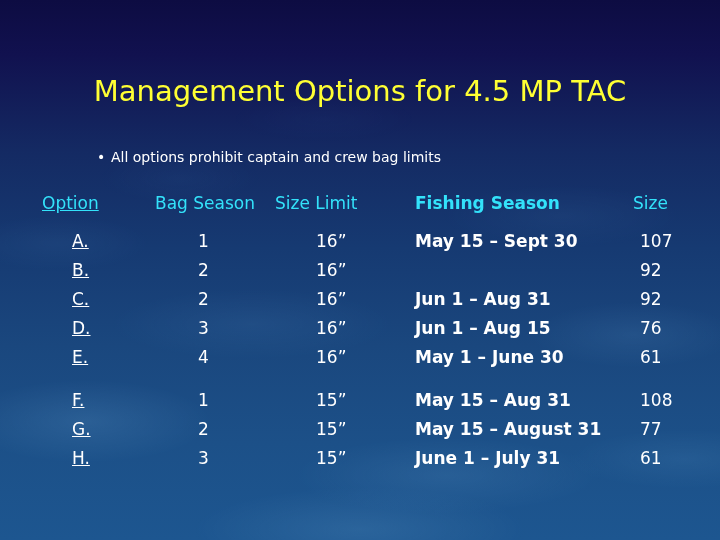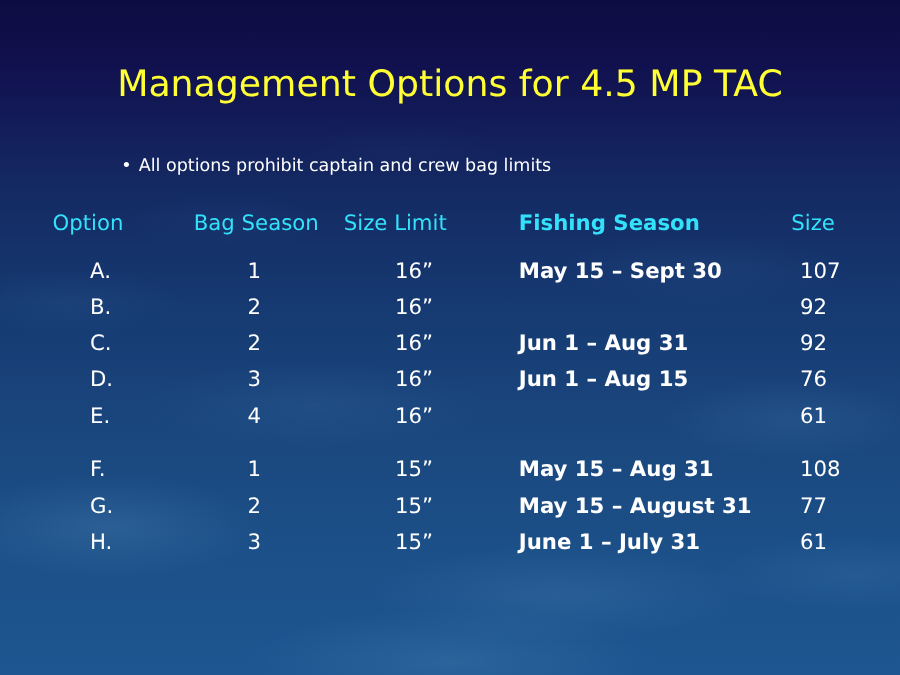--- a/index.html
+++ b/index.html
@@ -44,20 +44,21 @@
       radial-gradient(ellipse 170px 45px at 78% 40%, rgba(90,150,205,0.14),  rgba(90,150,205,0) 72%),
       radial-gradient(ellipse 240px 60px at 50% 98%, rgba(130,190,230,0.26), rgba(130,190,230,0) 70%),
       radial-gradient(ellipse 110px 35px at 25% 33%, rgba(70,130,190,0.12),  rgba(70,130,190,0) 75%),
       radial-gradient(ellipse 160px 42px at 95% 85%, rgba(110,175,220,0.20), rgba(110,175,220,0) 72%),
       radial-gradient(ellipse 120px 30px at 45% 22%, rgba(60,110,175,0.10),  rgba(60,110,175,0) 78%);
   }
 
   #content {
     position: absolute;
     inset: 0;
+    margin-top: 24px;
   }
 
   .title {
     position: absolute;
     top: 50px;
     left: 0;
     width: 720px;
     text-align: center;
     color: #ffff33;
     font-size: 29px;
@@ -103,21 +104,21 @@
     line-height: 22px;
     color: #ffffff;
     white-space: nowrap;
   }
   .row.header .cell {
     color: #33e2fa;
     font-size: 17px;
   }
 
   
-  .c-option  { left: 42px; }
+  .c-option  { left: 42px; text-decoration: underline; }
   .c-bag     { left: 155px; }
   .c-size    { left: 275px; }
   .c-season  { left: 415px; font-weight: bold; }
   .c-days    { left: 633px; }
 
   .row.body .c-option { left: 72px; }
   .row.body .c-bag    { left: 198px; }
   .row.body .c-size   { left: 316px; }
   .row.body .c-season { left: 415px; }
   .row.body .c-days   { left: 640px; }
@@ -171,20 +172,21 @@
         <span class="cell c-option">D.</span>
         <span class="cell c-bag">3</span>
         <span class="cell c-size">16”</span>
         <span class="cell c-season">Jun 1 – Aug 15</span>
         <span class="cell c-days">76</span>
       </div>
       <div class="row body">
         <span class="cell c-option">E.</span>
         <span class="cell c-bag">4</span>
         <span class="cell c-size">16”</span>
+        <span class="cell c-season">May 1 – June 30</span>
         <span class="cell c-days">61</span>
       </div>
 
       <div class="row spacer"></div>
 
       <div class="row body">
         <span class="cell c-option">F.</span>
         <span class="cell c-bag">1</span>
         <span class="cell c-size">15”</span>
         <span class="cell c-season">May 15 – Aug 31</span>

